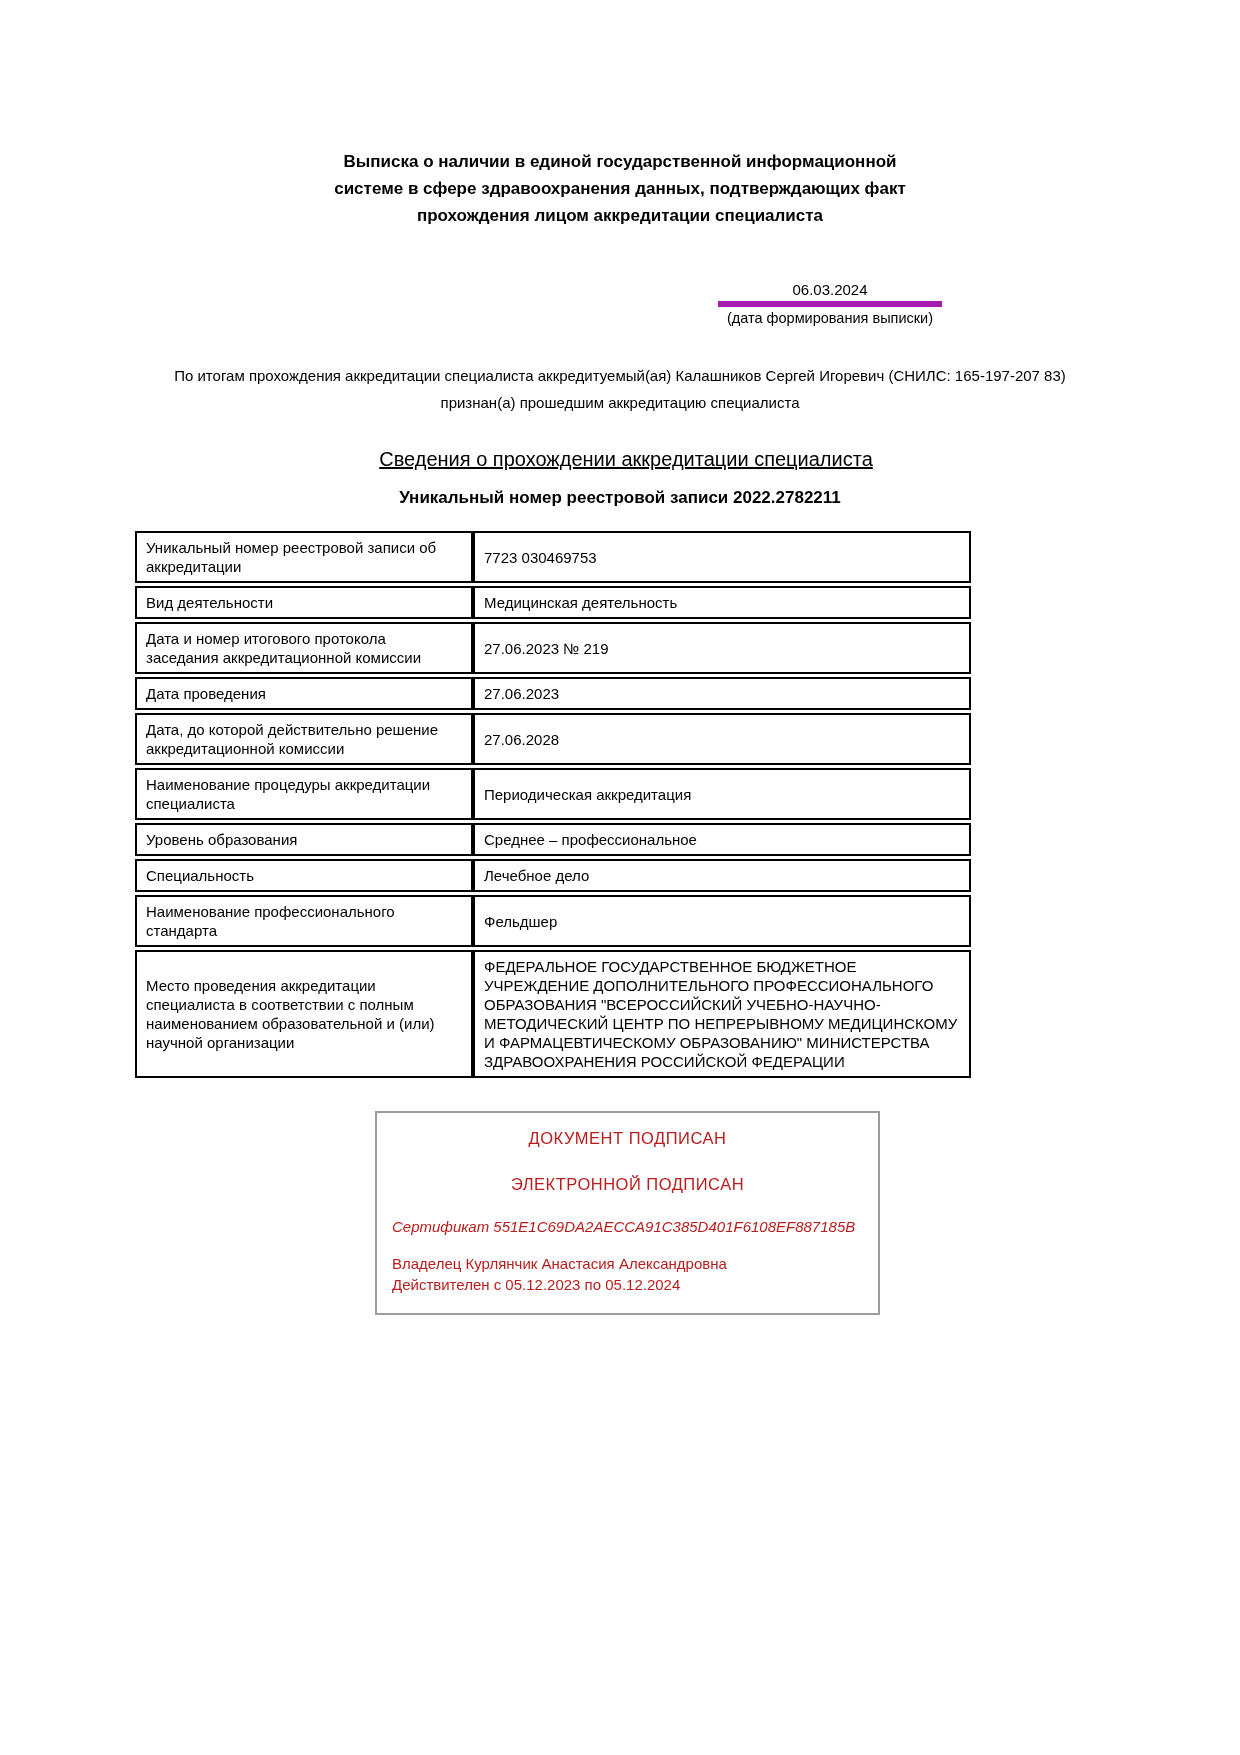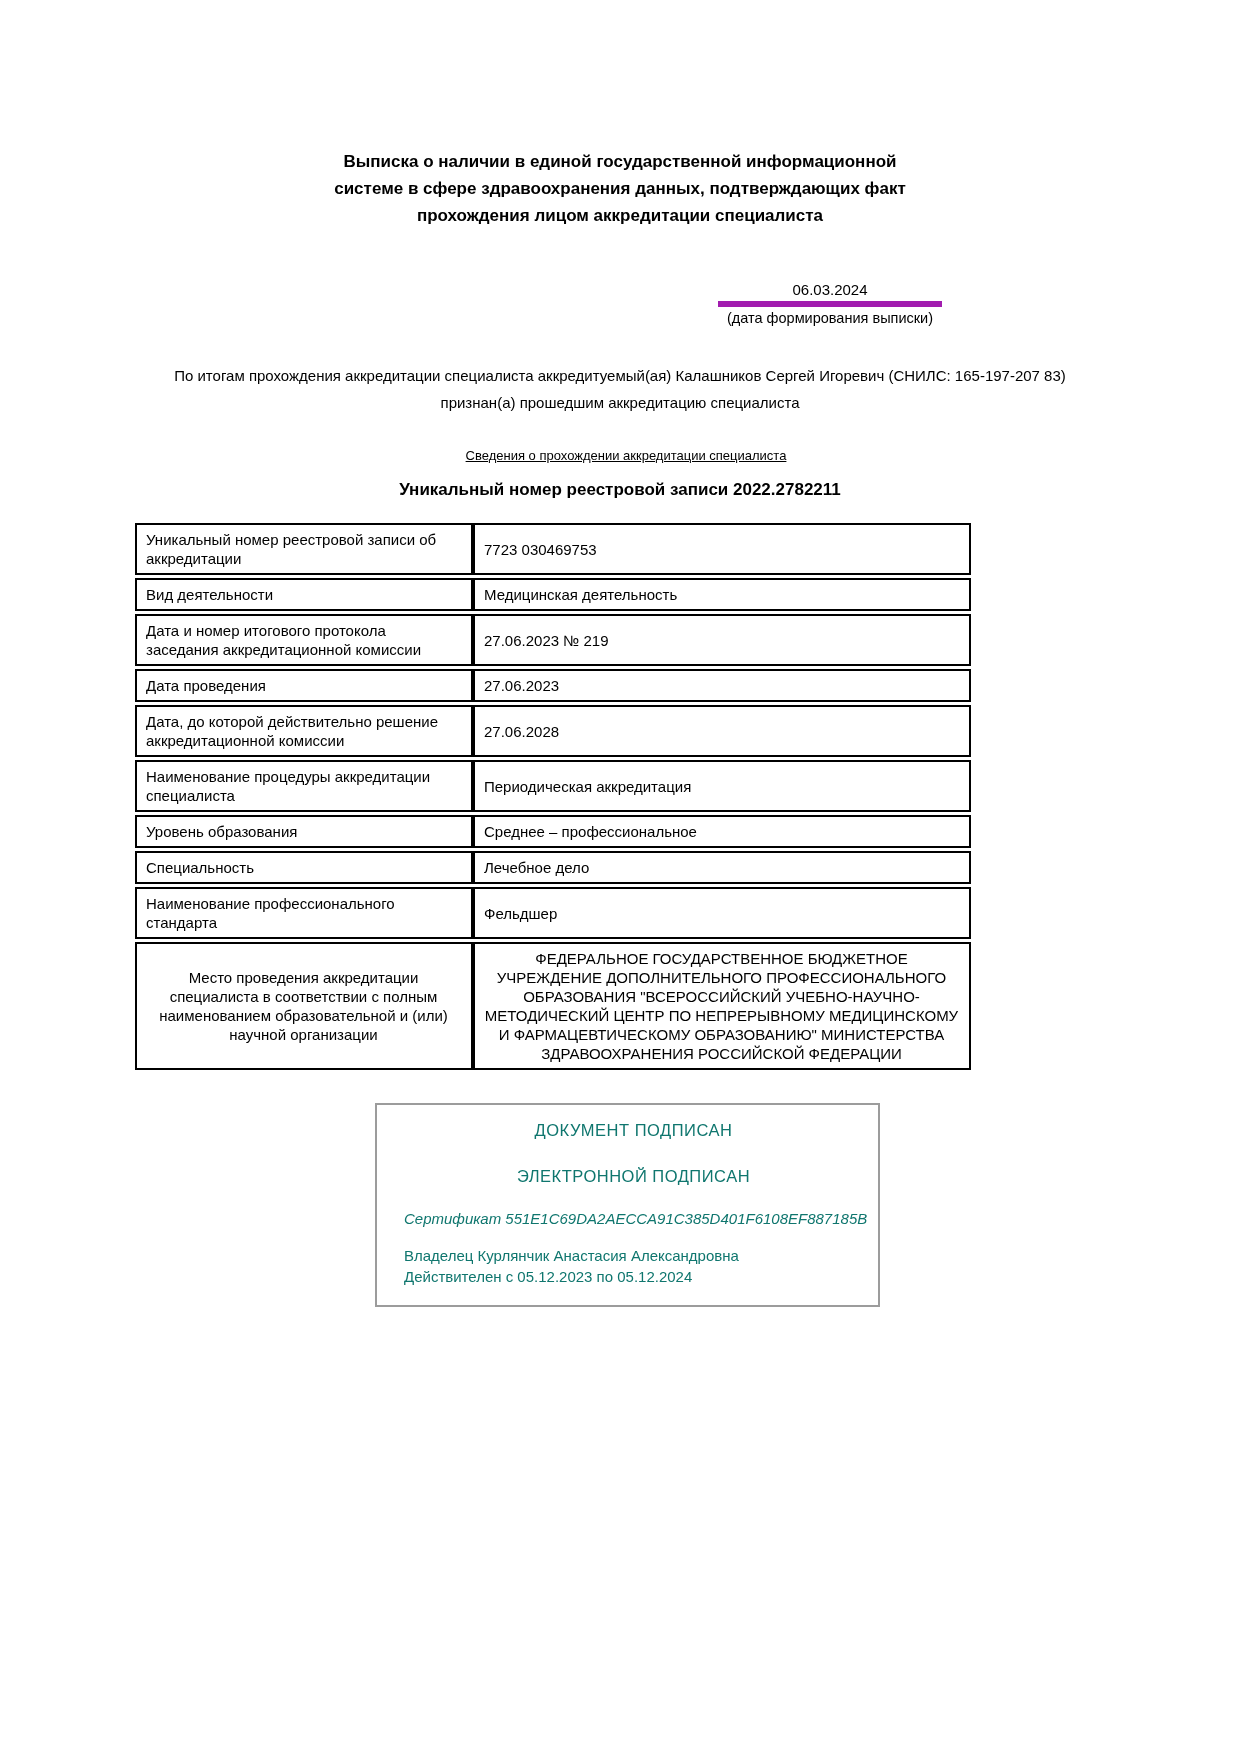--- a/index.html
+++ b/index.html
@@ -38,21 +38,21 @@
   }
   .intro {
     margin-top: 36px;
     text-align: center;
     font-size: 15px;
     line-height: 27px;
   }
   .section-heading {
     margin-top: 32px;
     text-align: center;
-    font-size: 13px;
+    font-size: 20px;
     text-decoration: underline;
     padding-left: 12px;
   }
   .registry-heading {
     margin-top: 17px;
     text-align: center;
     font-size: 17px;
     font-weight: bold;
   }
   table.doc-table {
@@ -65,21 +65,21 @@
     border: 2px solid #000;
     font-size: 15px;
     line-height: 19px;
     vertical-align: middle;
     padding: 5px 10px 5px 9px;
   }
   td.cell-label { width: 338px; }
   td.cell-value { width: 498px; }
   tr.h1 td { height: 32px; }
   tr.h2 td { height: 52px; }
-  tr.big td { height: 126px; text-align: center; }
+  tr.big td { height: 126px; }
   .stamp {
     margin: 30px 0 0 375px;
     width: 505px;
     border: 2px solid #9c9c9c;
     color: #9c9c9c;
   }
   .stamp-title {
     text-align: center;
     font-size: 16.5px;
     letter-spacing: 0.5px;
@@ -159,21 +159,21 @@
         <td class="cell-label">Наименование профессионального стандарта</td>
         <td class="cell-value">Фельдшер</td>
       </tr>
       <tr class="big">
         <td class="cell-label">Место проведения аккредитации специалиста в соответствии с полным наименованием образовательной и (или) научной организации</td>
         <td class="cell-value">ФЕДЕРАЛЬНОЕ ГОСУДАРСТВЕННОЕ БЮДЖЕТНОЕ УЧРЕЖДЕНИЕ ДОПОЛНИТЕЛЬНОГО ПРОФЕССИОНАЛЬНОГО ОБРАЗОВАНИЯ "ВСЕРОССИЙСКИЙ УЧЕБНО-НАУЧНО-МЕТОДИЧЕСКИЙ ЦЕНТР ПО НЕПРЕРЫВНОМУ МЕДИЦИНСКОМУ И ФАРМАЦЕВТИЧЕСКОМУ ОБРАЗОВАНИЮ" МИНИСТЕРСТВА ЗДРАВООХРАНЕНИЯ РОССИЙСКОЙ ФЕДЕРАЦИИ</td>
       </tr>
     </tbody>
   </table>
 
-  <div class="stamp" style="color: #0f766e; border-color: rgb(156, 156, 156); padding-left: 12px;">
+  <div class="stamp" style="color: #b91c1c; border-color: rgb(156, 156, 156);">
     <div class="stamp-title first">ДОКУМЕНТ ПОДПИСАН</div>
     <div class="stamp-title second">ЭЛЕКТРОННОЙ ПОДПИСАН</div>
     <div class="stamp-line cert">Сертификат 551E1C69DA2AECCA91C385D401F6108EF887185B</div>
     <div class="stamp-line owner">Владелец Курлянчик Анастасия Александровна</div>
     <div class="stamp-line valid">Действителен с 05.12.2023 по 05.12.2024</div>
   </div>
 
 </div>
 
 </body></html>

